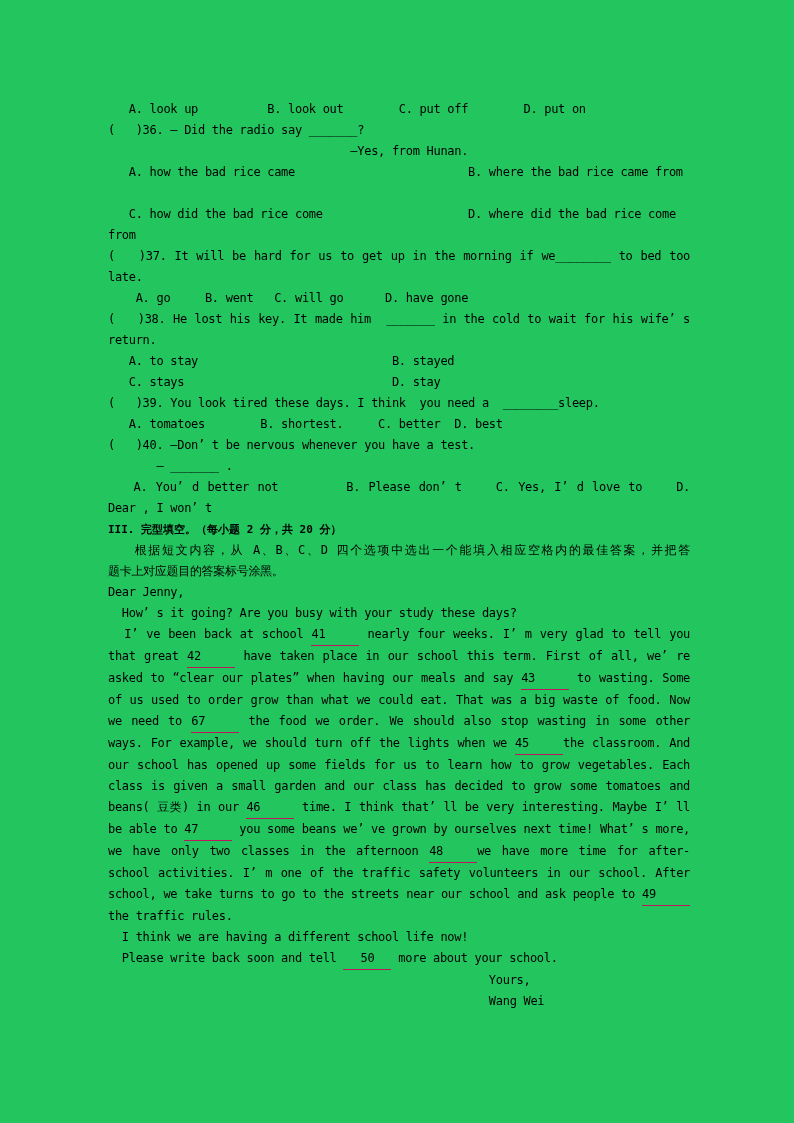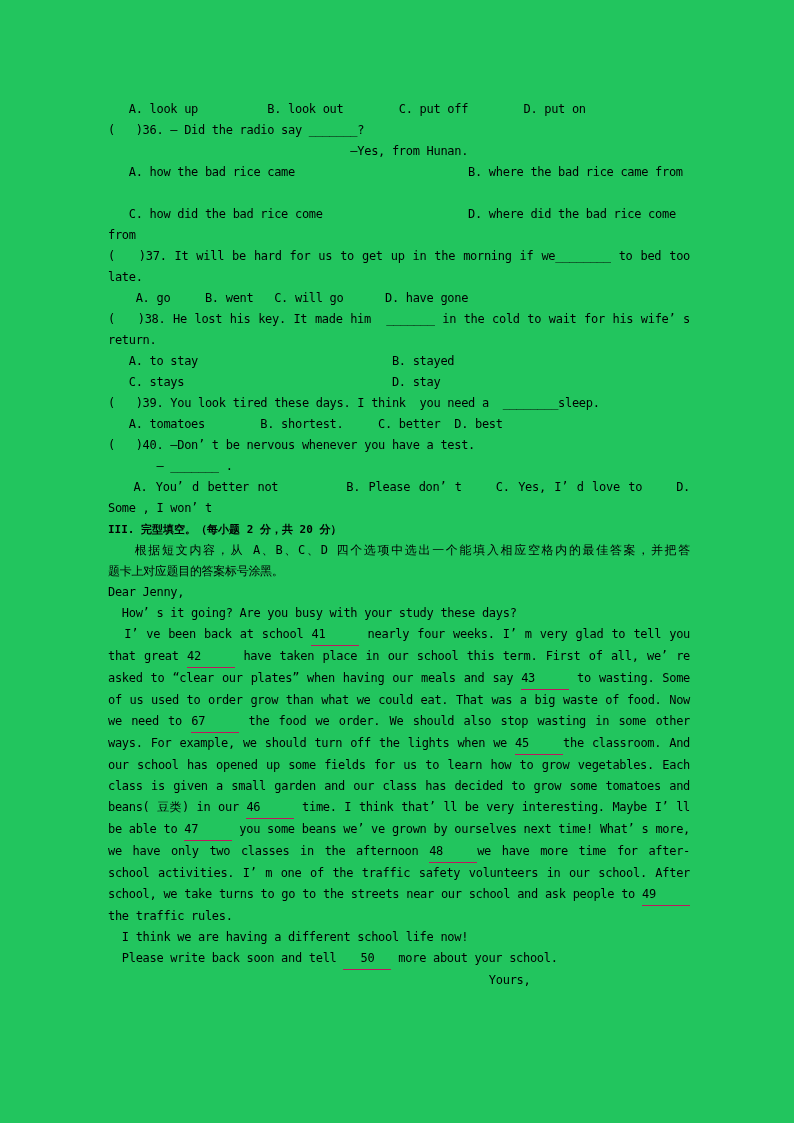--- a/index.html
+++ b/index.html
@@ -63,21 +63,21 @@
       <div class="ln">    A. go     B. went   C. will go      D. have gone</div>
       <div class="ln justify">(&nbsp;&nbsp;&nbsp;)38. He lost his key. It made him &nbsp;_______ in the cold to wait for his wife’ s</div>
       <div class="ln">return.</div>
       <div class="ln">   A. to stay                            B. stayed</div>
       <div class="ln">   C. stays                              D. stay</div>
       <div class="ln">(   )39. You look tired these days. I think  you need a  ________sleep.</div>
       <div class="ln">   A. tomatoes        B. shortest.     C. better  D. best</div>
       <div class="ln">(   )40. —Don’ t be nervous whenever you have a test.</div>
       <div class="ln">       — _______ .</div>
       <div class="ln justify">&nbsp;&nbsp;&nbsp;A. You’ d better not &nbsp;&nbsp;&nbsp;&nbsp;&nbsp;&nbsp;&nbsp;B. Please don’ t &nbsp;&nbsp;&nbsp;C. Yes, I’ d love to &nbsp;&nbsp;&nbsp;D.</div>
-      <div class="ln">Some , I won’ t</div>
+      <div class="ln">Dear , I won’ t</div>
       <div class="ln bold">III. 完型填空。（每小题 2 分，共 20 分）</div>
       <div class="ln justify">&nbsp;&nbsp;&nbsp;根据短文内容，从 A、B、C、D 四个选项中选出一个能填入相应空格内的最佳答案，并把答</div>
       <div class="ln">题卡上对应题目的答案标号涂黑。</div>
       <div class="ln">Dear Jenny,</div>
       <div class="ln">  How’ s it going? Are you busy with your study these days?</div>
       <div class="ln justify">&nbsp;&nbsp;I’ ve been back at school <span class="blank">41</span> nearly four weeks. I’ m very glad to tell you</div>
       <div class="ln justify">that great <span class="blank">42</span> have taken place in our school this term. First of all, we’ re</div>
       <div class="ln justify">asked to “clear our plates” when having our meals and say <span class="blank">43</span> to wasting. Some</div>
       <div class="ln justify">of us used to order grow than what we could eat. That was a big waste of food. Now</div>
       <div class="ln justify">we need to <span class="blank">67</span> the food we order. We should also stop wasting in some other</div>
@@ -86,14 +86,15 @@
       <div class="ln justify">class is given a small garden and our class has decided to grow some tomatoes and</div>
       <div class="ln justify">beans( 豆类) in our <span class="blank">46</span> time. I think that’ ll be very interesting. Maybe I’ ll</div>
       <div class="ln justify">be able to <span class="blank">47</span> you some beans we’ ve grown by ourselves next time! What’ s more,</div>
       <div class="ln justify">we have only two classes in the afternoon <span class="blank">48</span>we have more time for after-</div>
       <div class="ln justify">school activities. I’ m one of the traffic safety volunteers in our school. After</div>
       <div class="ln justify">school, we take turns to go to the streets near our school and ask people to <span class="blank">49</span></div>
       <div class="ln">the traffic rules.</div>
       <div class="ln">  I think we are having a different school life now!</div>
       <div class="ln">  Please write back soon and tell <span class="blank">50</span> more about your school.</div>
       <div class="ln">                                                       Yours,</div>
+      <div class="ln">                                                       Wang Wei</div>
     </div>
 </div>
 
 </body></html>

